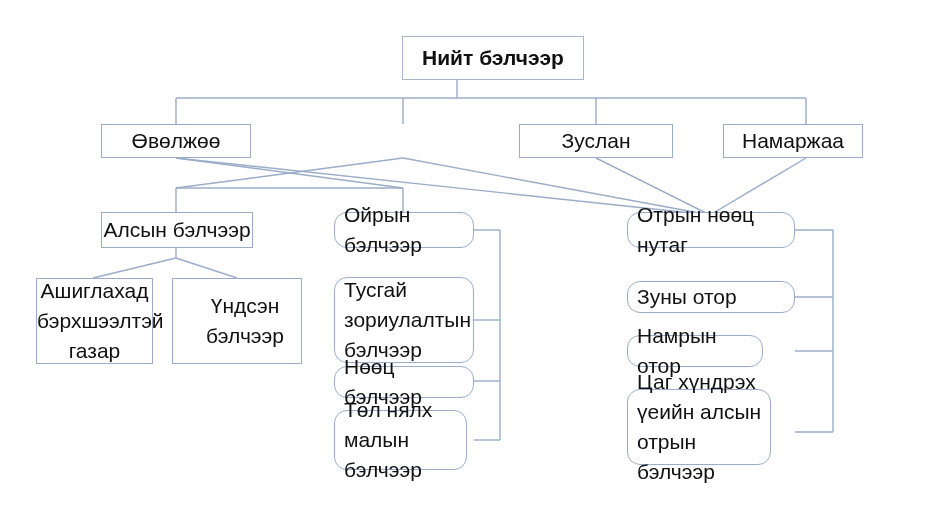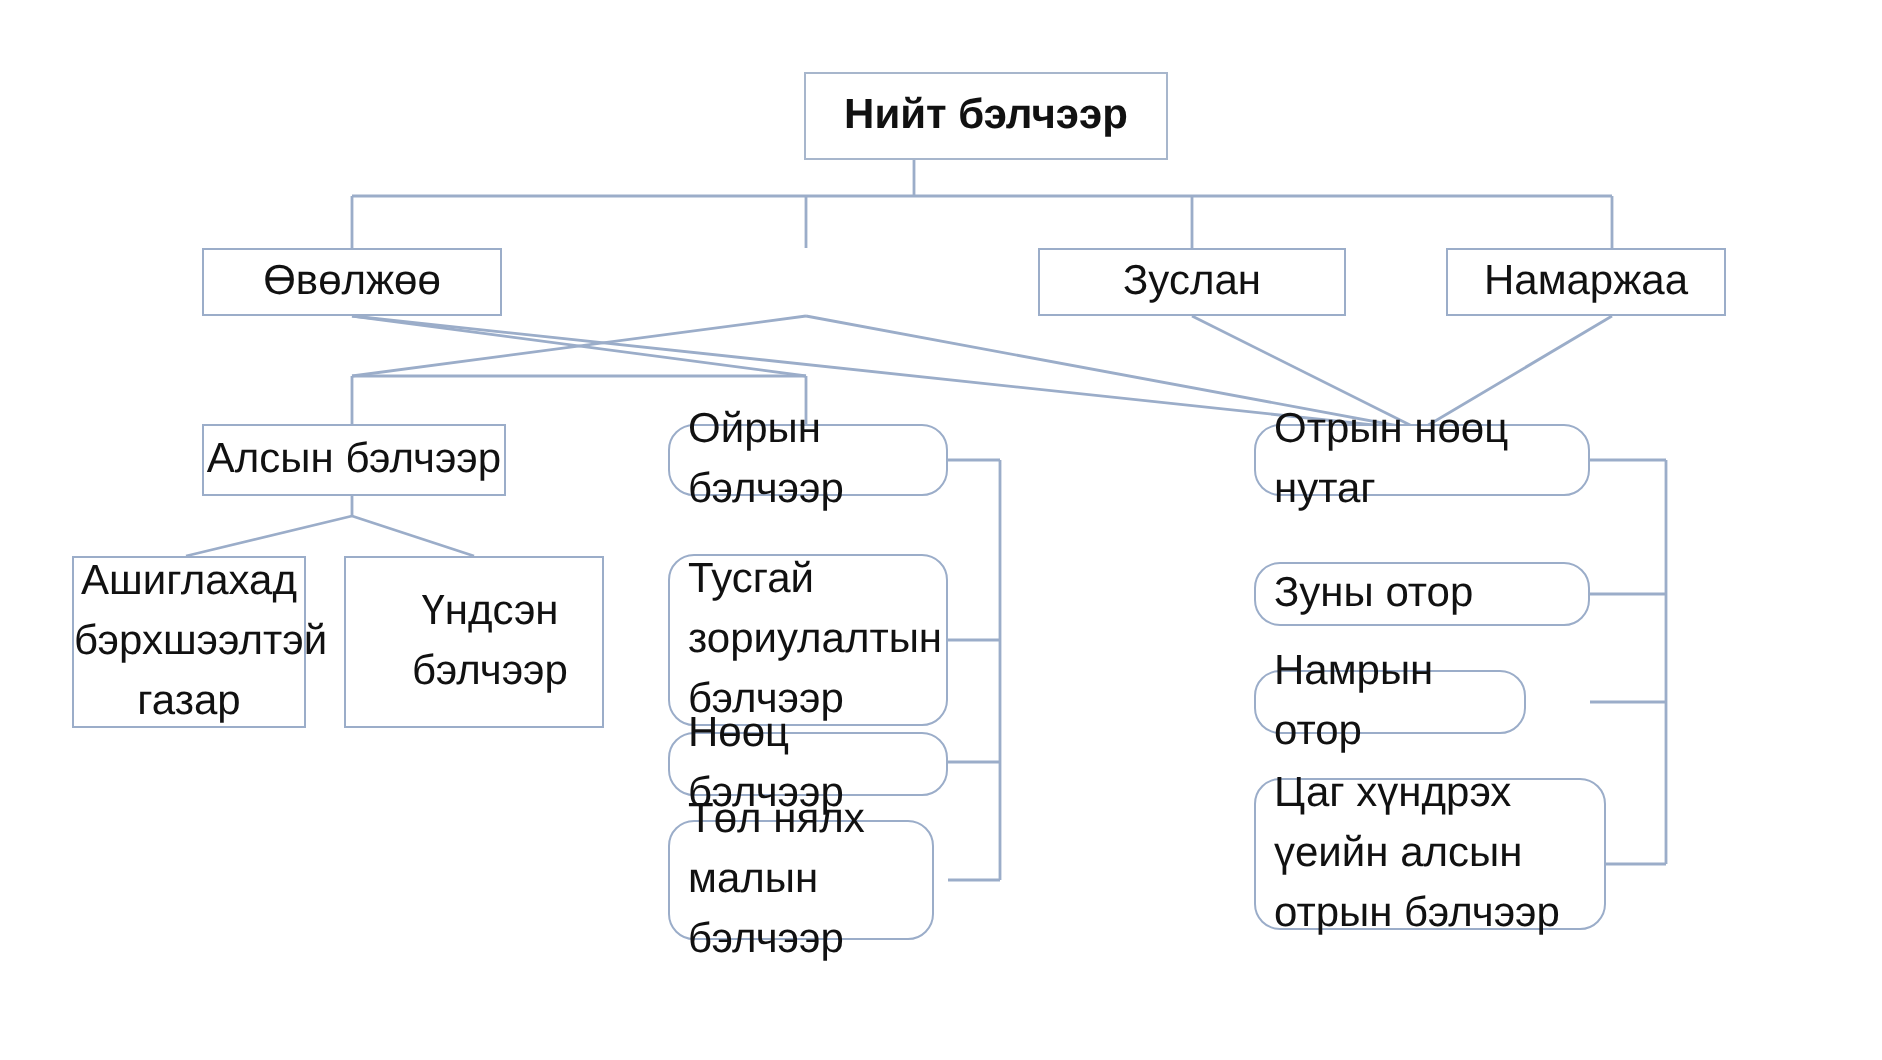--- a/index.html
+++ b/index.html
@@ -159,19 +159,19 @@
   </div>
 
   <div class="node left" style="left:627px; top:281px; width:168px; height:32px;">
     <span class="txt">Зуны отор</span>
   </div>
 
   <div class="node left" style="left:627px; top:335px; width:136px; height:32px;justify-content:flex-end;">
     <span class="txt">Намрын отор</span>
   </div>
 
-  <div class="node left" style="left:627px; top:389px; width:176px; height:76px;">
+  <div class="node left" style="left:627px; top:389px; width:144px; height:76px;">
     <span class="txt">Цаг хүндрэх
 үеийн алсын
 отрын бэлчээр</span>
   </div>
 
 </div>
 
 </body></html>

